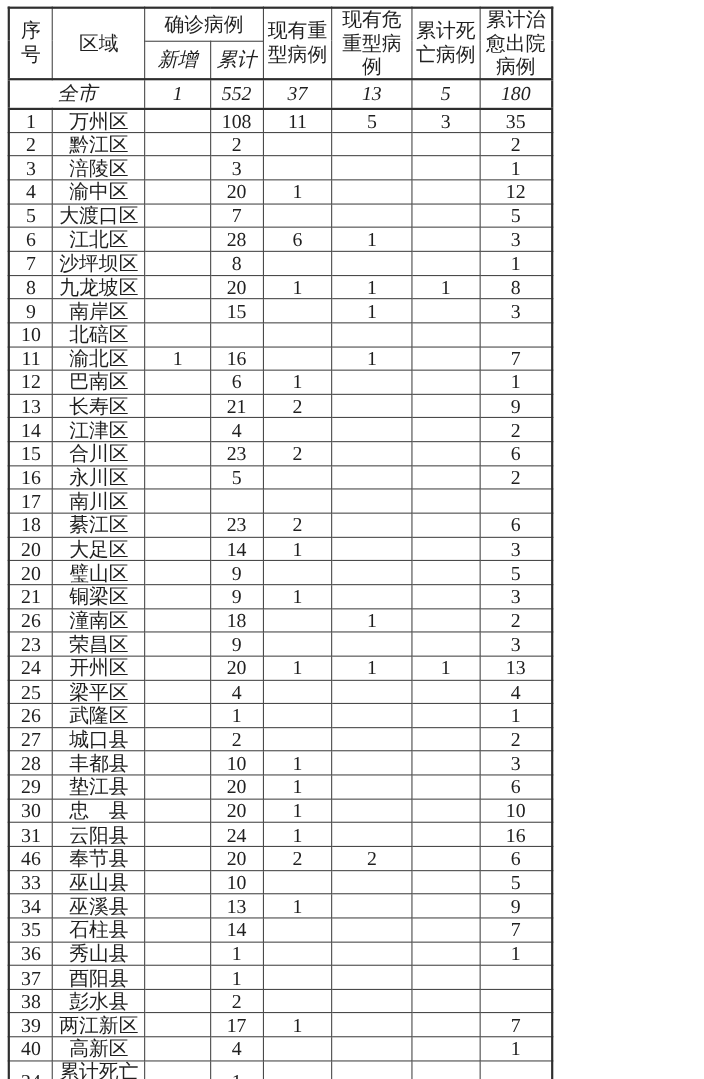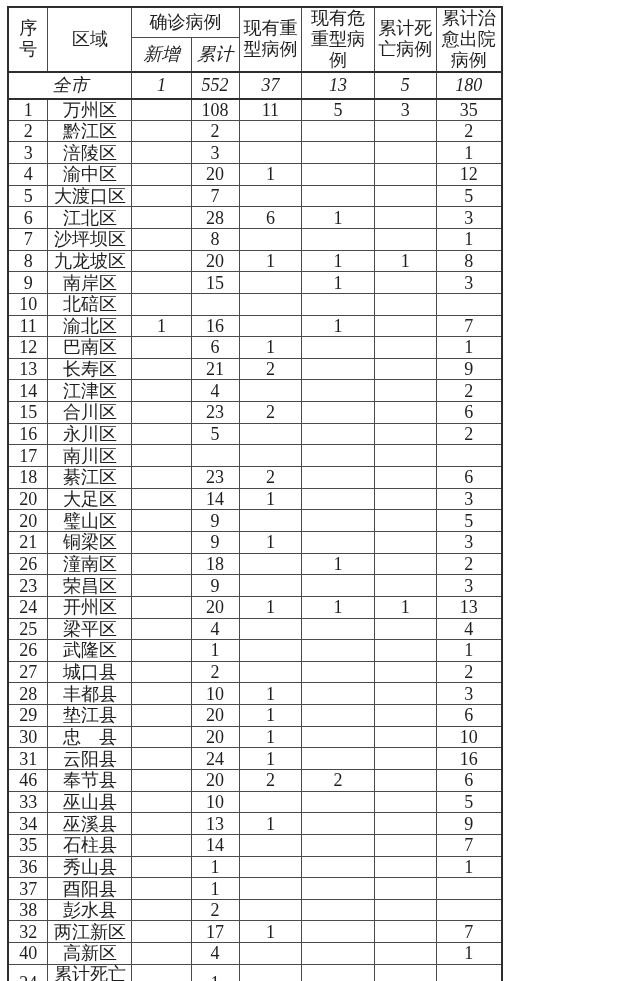--- a/index.html
+++ b/index.html
@@ -451,21 +451,21 @@
           <td>38</td>
           <td>彭水县</td>
           <td></td>
           <td>2</td>
           <td></td>
           <td></td>
           <td></td>
           <td></td>
         </tr>
         <tr class="data-row">
-          <td>32</td>
+          <td>39</td>
           <td>两江新区</td>
           <td></td>
           <td>17</td>
           <td>1</td>
           <td></td>
           <td></td>
           <td>7</td>
         </tr>
         <tr class="data-row">
           <td>40</td>

